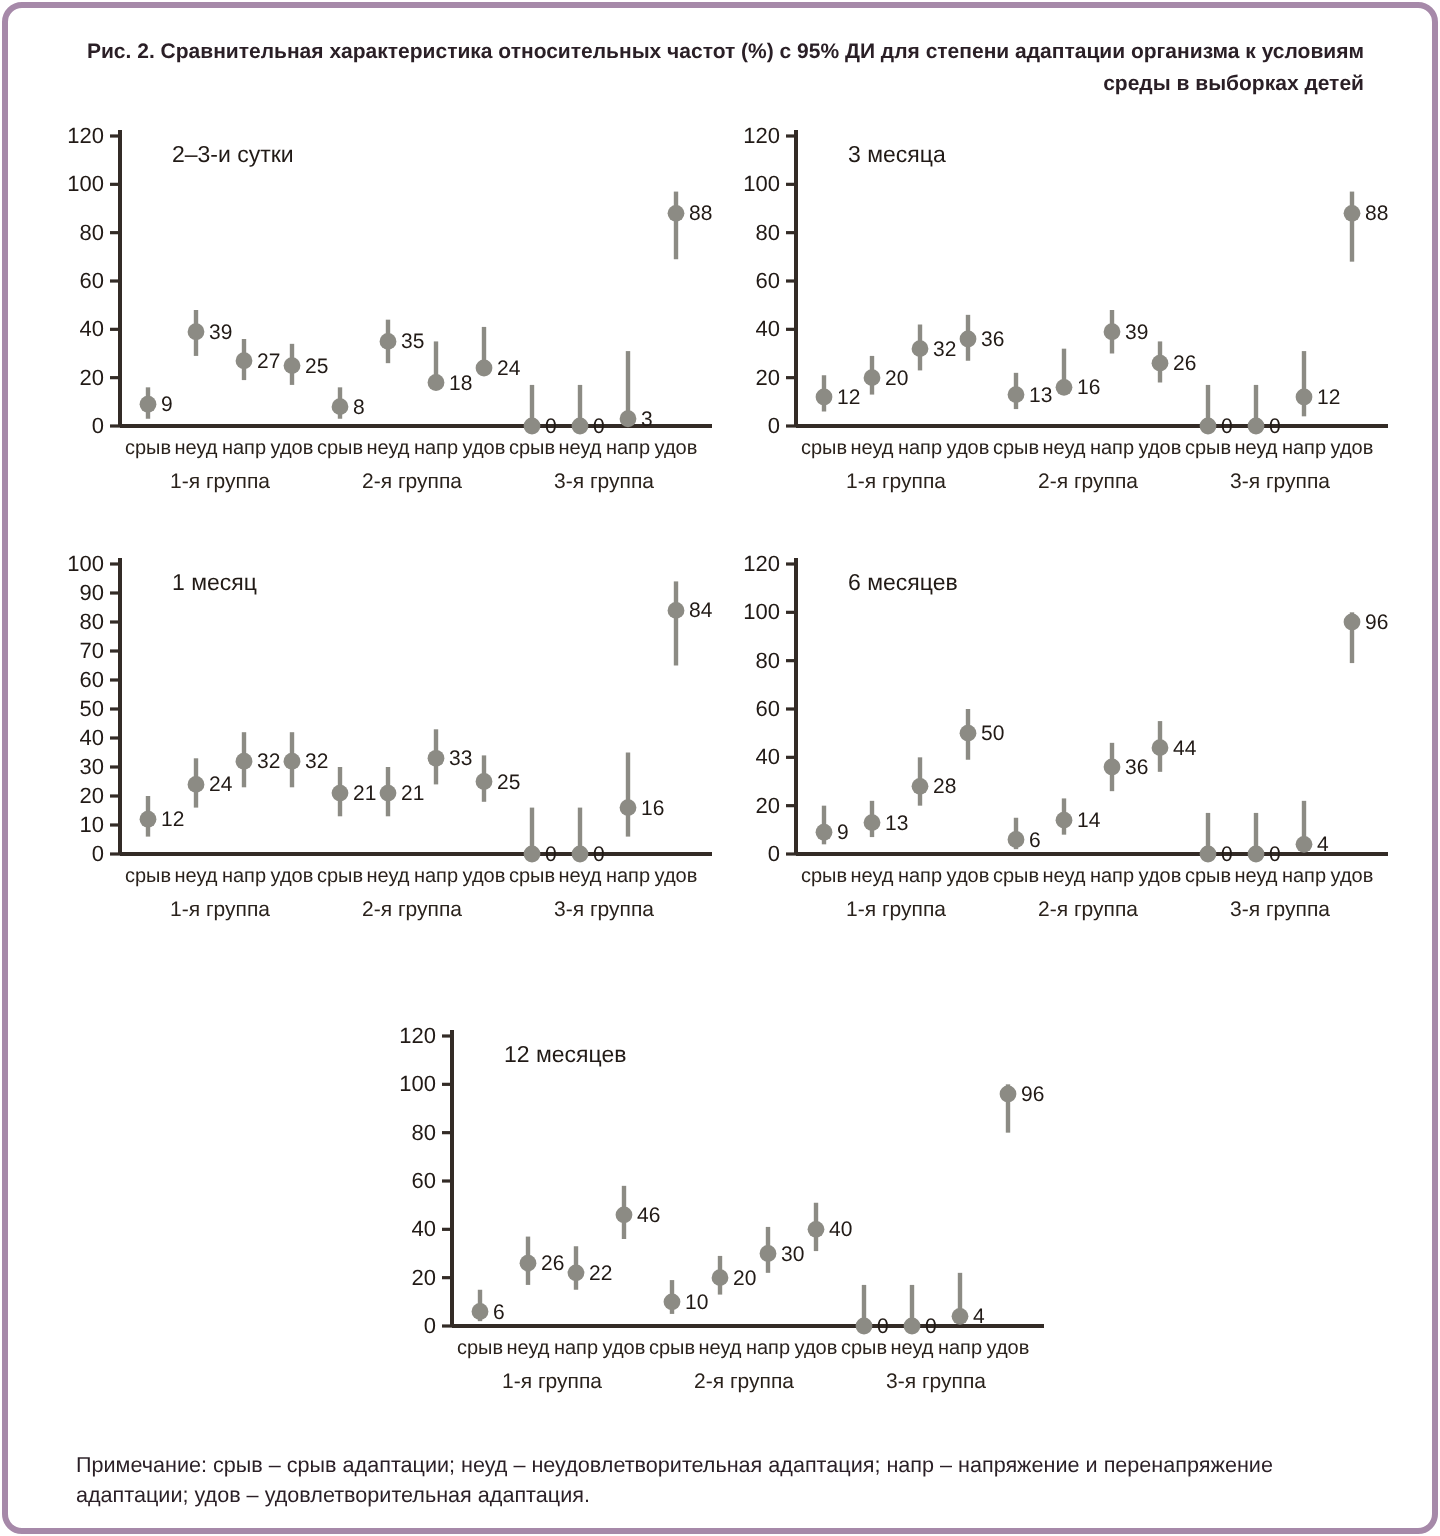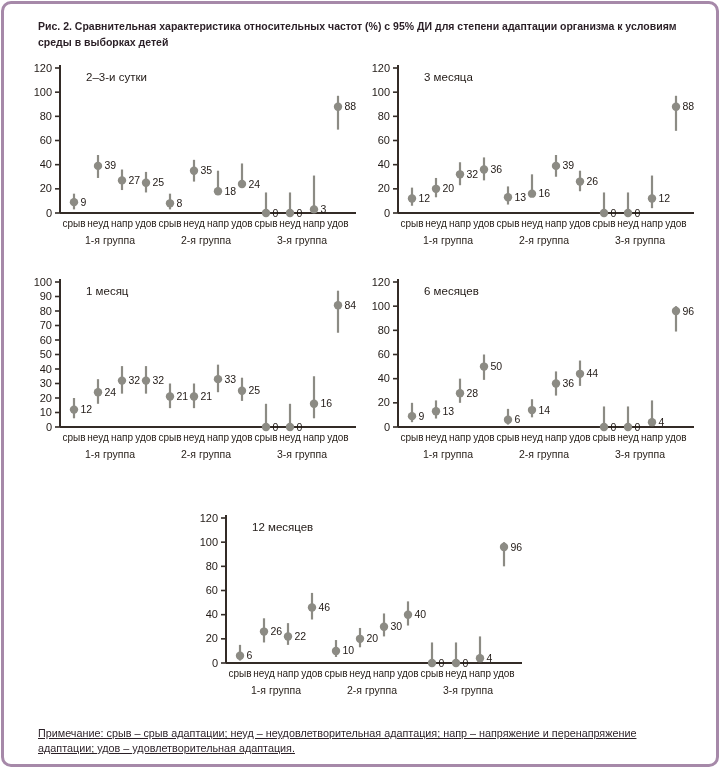--- a/index.html
+++ b/index.html
@@ -12,21 +12,21 @@
     position: absolute;
     left: 1px; top: 1px;
     width: 712px; height: 760px;
     border: 3px solid #a689a9;
     border-radius: 10px;
     background: #ffffff;
   }
   .fig-title {
     position: absolute;
     top: 15px; left: 34px; right: 34px;
-    text-align: left;
+    text-align: right;
     font-size: 10.5px;
     font-weight: bold;
     line-height: 1.5;
     color: #2a1f26;
   }
   .fig-title .inner { display: inline-block; max-width: 640px; }
   .panel {
     position: absolute;
     width: 334px; height: 210px;
     overflow: visible;
@@ -36,21 +36,20 @@
   #panel2 { left: 26px;  top: 266px; }
   #panel3 { left: 364px; top: 266px; }
   #panel4 { left: 192px; top: 502px; }
   .note {
     position: absolute;
     left: 34px; top: 722px;
     width: 650px;
     font-size: 10.8px;
     line-height: 1.4;
     color: #2a1f26;
-    text-decoration: underline;
   }
   svg text { font-family: "Liberation Sans", sans-serif; }
   svg .tick-label  { font-size: 11px;  fill: #211a16; }
   svg .vlabel      { font-size: 10.5px; fill: #211a16; }
   svg .cat-label   { font-size: 10px;  fill: #2a221c; }
   svg .grp-label   { font-size: 10.5px; fill: #2a221c; }
   svg .panel-title { font-size: 11.5px; fill: #211a16; }
 </style>
 </head>
 <body>

